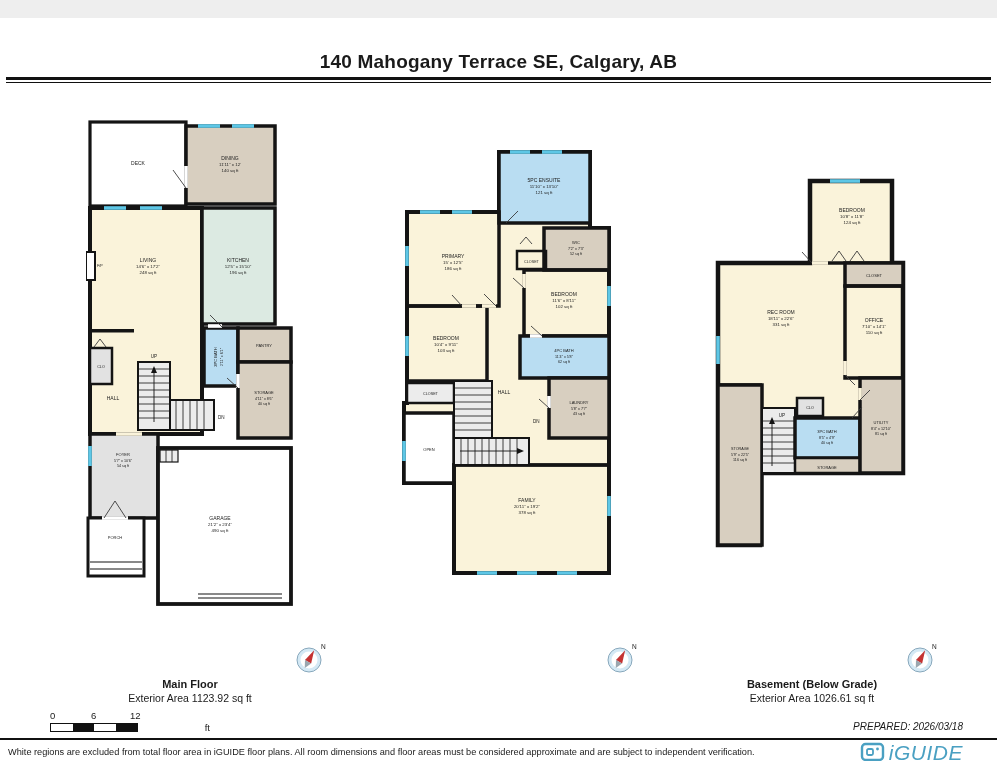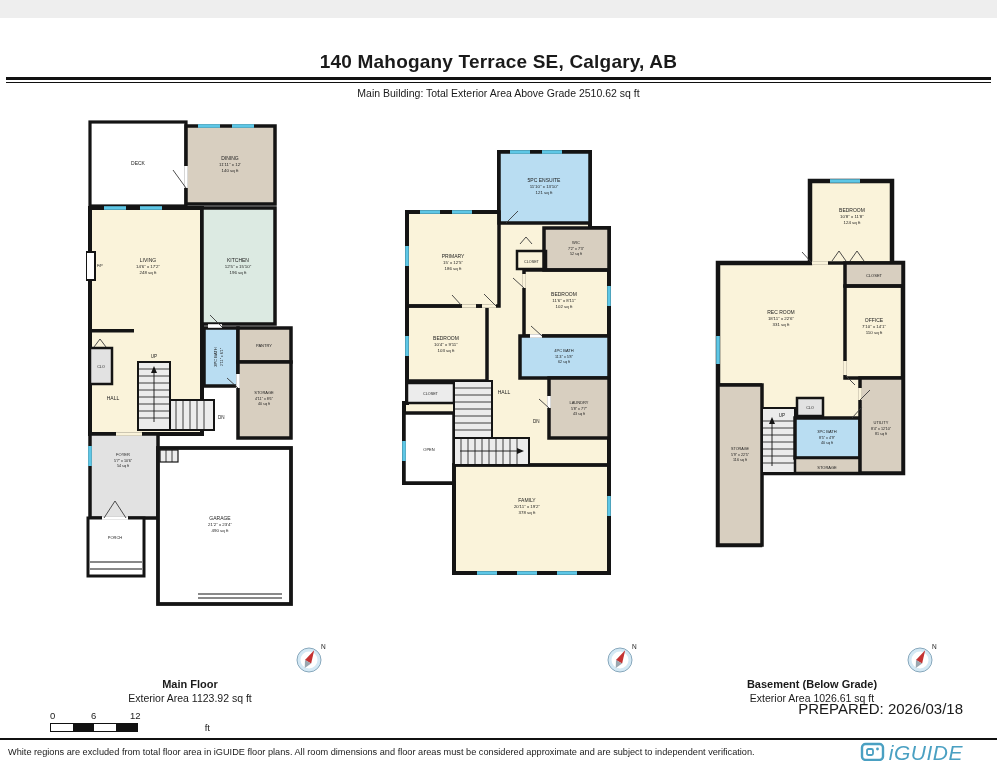--- a/index.html
+++ b/index.html
@@ -19,37 +19,36 @@
   .floor-label{position:absolute;width:220px;text-align:center;}
   .floor-label .fname{font-size:11px;font-weight:bold;text-align:center;}
   .floor-label .farea{font-size:10.5px;margin-top:2px;}
   .scalebar{position:absolute;left:50px;top:692px;width:160px;font-size:9.5px;}
   .sb-nums{position:relative;height:11px;}
   .sb-nums span{position:absolute;top:0;}
   .sb-row{display:flex;align-items:center;margin-top:1px;justify-content:space-between;}
   .sb-bar{display:flex;width:86px;height:7px;border:1px solid #111;}
   .sb-bar div{flex:1;}
   .sb-ft{margin-left:5px;}
-  .prepared{position:absolute;top:682px;right:34px;font-size:15px;}
+  .prepared{position:absolute;top:703px;right:34px;font-size:10px;font-style:italic;}
   .footer-rule{position:absolute;top:720px;left:0;right:0;height:1.5px;background:#111;}
   .disclaimer{position:absolute;top:729px;left:8px;font-size:9.2px;}
   .brand{position:absolute;top:723px;right:34px;display:flex;align-items:flex-start;color:#4AA0C2;font-style:italic;}
   .brand-text{font-size:21px;letter-spacing:0.5px;font-weight:500;margin-left:4px;}
   .bottom-pill{position:absolute;left:352px;top:754px;width:293px;height:6px;background:#0d0d0d;border-radius:3px;}
   .plan{position:absolute;}
 </style>
 </head>
 <body>
 
 <div class="page">
 
   <div class="title">140 Mahogany Terrace SE, Calgary, AB</div>
   <div class="rule-thick"></div>
   <div class="rule-thin"></div>
-  <div class="subtitle">Main Building: Total Exterior Area Above Grade 2510.62 sq ft</div>
 
   <svg class="plan" style="left:86px;top:98px;" width="210" height="492" viewBox="0 0 210 492">
 
     <rect x="4" y="92" width="112" height="226" stroke="#141414" stroke-width="4" fill="#FAF3DA"></rect>
 
     <g>
       <rect x="4" y="6" width="96" height="84" stroke="#141414" stroke-width="3.2" fill="#FFFFFF"></rect>
       <text class="rname" x="52" y="49" text-anchor="middle">DECK</text>
     </g>
 

